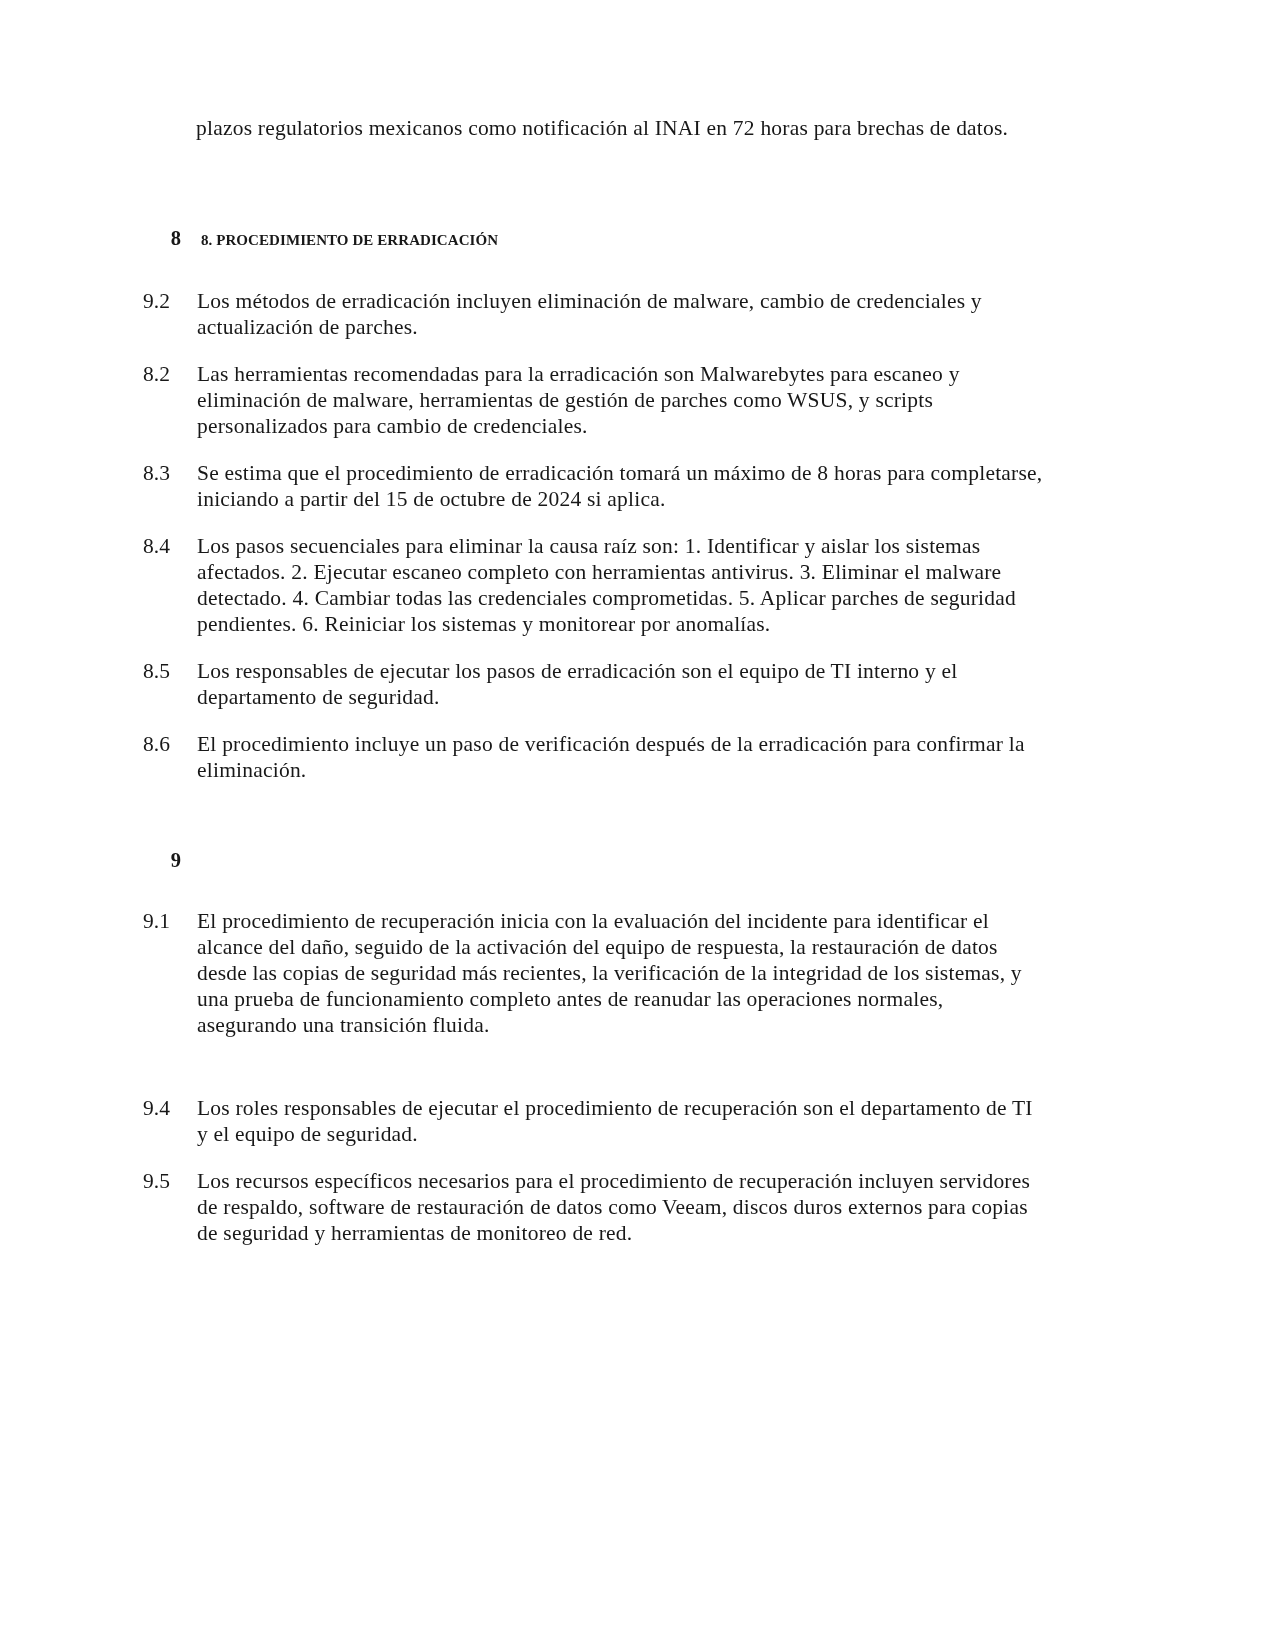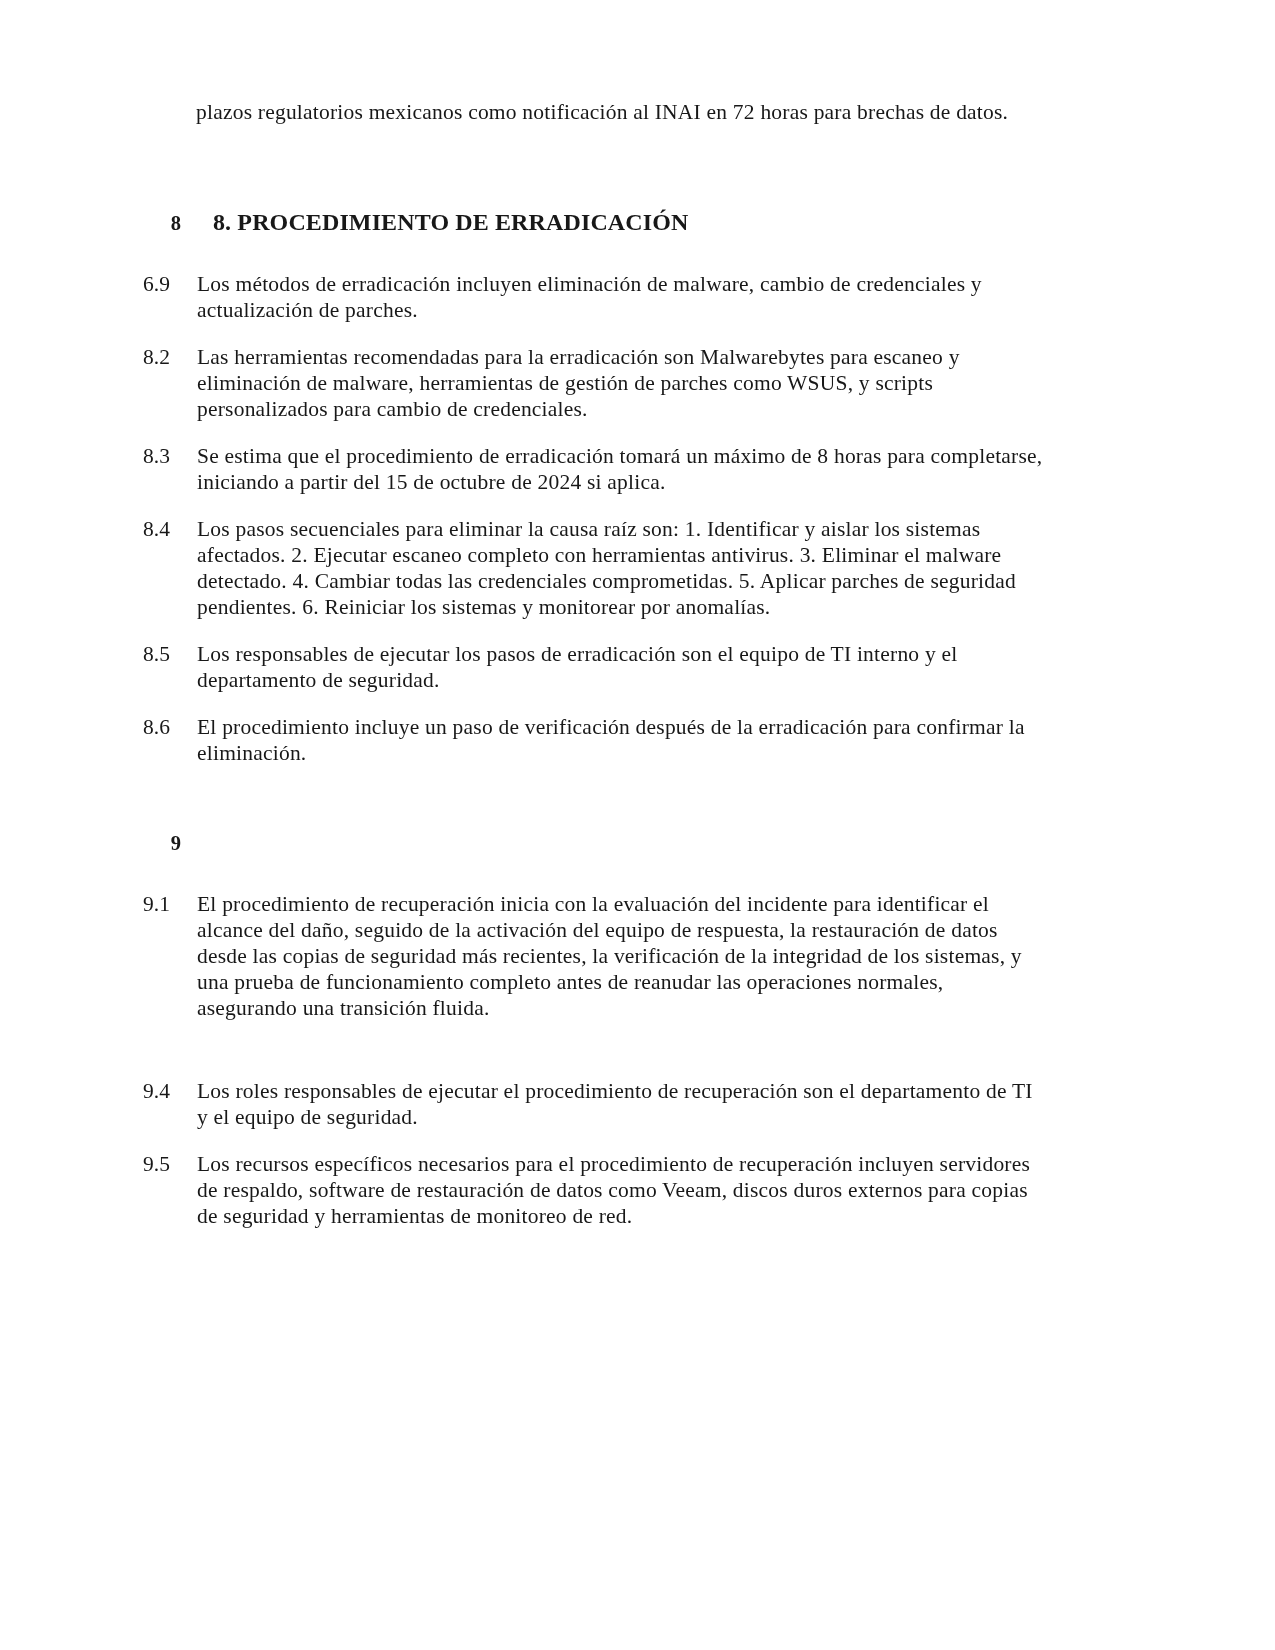--- a/index.html
+++ b/index.html
@@ -13,21 +13,21 @@
     height: 1650px;
     background: #ffffff;
     box-sizing: border-box;
     font-family: "Liberation Serif", "DejaVu Serif", serif;
     color: #181818;
     overflow: hidden;
   }
   .content {
     position: absolute;
     left: 143px;
-    top: 96px;
+    top: 112px;
     width: 905px;
   }
 
   
   .orphan-para {
     margin: 0 0 0 53px;
     font-size: 21.5px;
     line-height: 33px;
     text-align: left;
     letter-spacing: 0.01em;
@@ -43,22 +43,22 @@
   .heading-num {
     width: 38px;
     flex: 0 0 38px;
     text-align: right;
     font-size: 20.5px;
     font-weight: bold;
     line-height: 30px;
     padding-right: 0px;
   }
   .heading-title {
-    margin-left: 32px;
-    font-size: 24px;
+    margin-left: 20px;
+    font-size: 15px;
     font-weight: bold;
     line-height: 30px;
     letter-spacing: 0.005em;
   }
 
   
   .clause {
     display: flex;
     align-items: baseline;
     margin: 0;
@@ -97,21 +97,21 @@
     <div class="gap-xl"></div>
 
     <div class="heading">
       <span class="heading-num">8</span>
       <span class="heading-title">8. PROCEDIMIENTO DE ERRADICACIÓN</span>
     </div>
 
     <div class="gap-md"></div>
 
     <div class="clause">
-      <span class="clause-num">6.9</span>
+      <span class="clause-num">9.2</span>
       <span class="clause-text">Los métodos de erradicación incluyen eliminación de malware, cambio de credenciales y actualización de parches.</span>
     </div>
 
     <div class="gap-sm"></div>
 
     <div class="clause">
       <span class="clause-num">8.2</span>
       <span class="clause-text">Las herramientas recomendadas para la erradicación son Malwarebytes para escaneo y eliminación de malware, herramientas de gestión de parches como WSUS, y scripts personalizados para cambio de credenciales.</span>
     </div>
 

